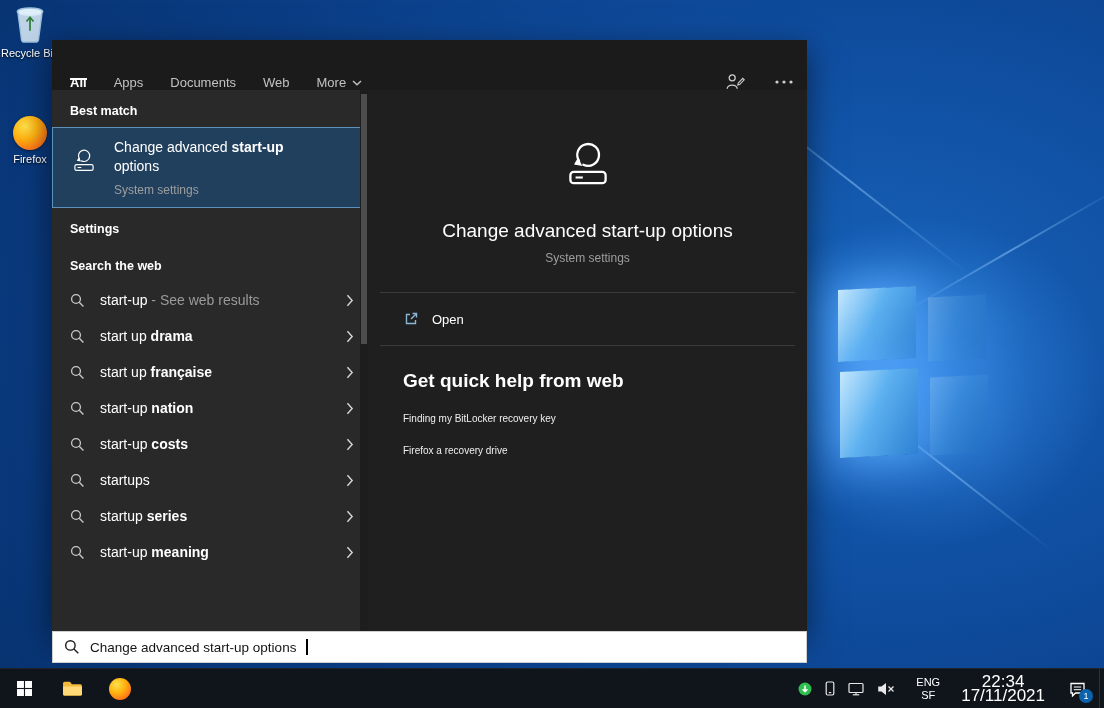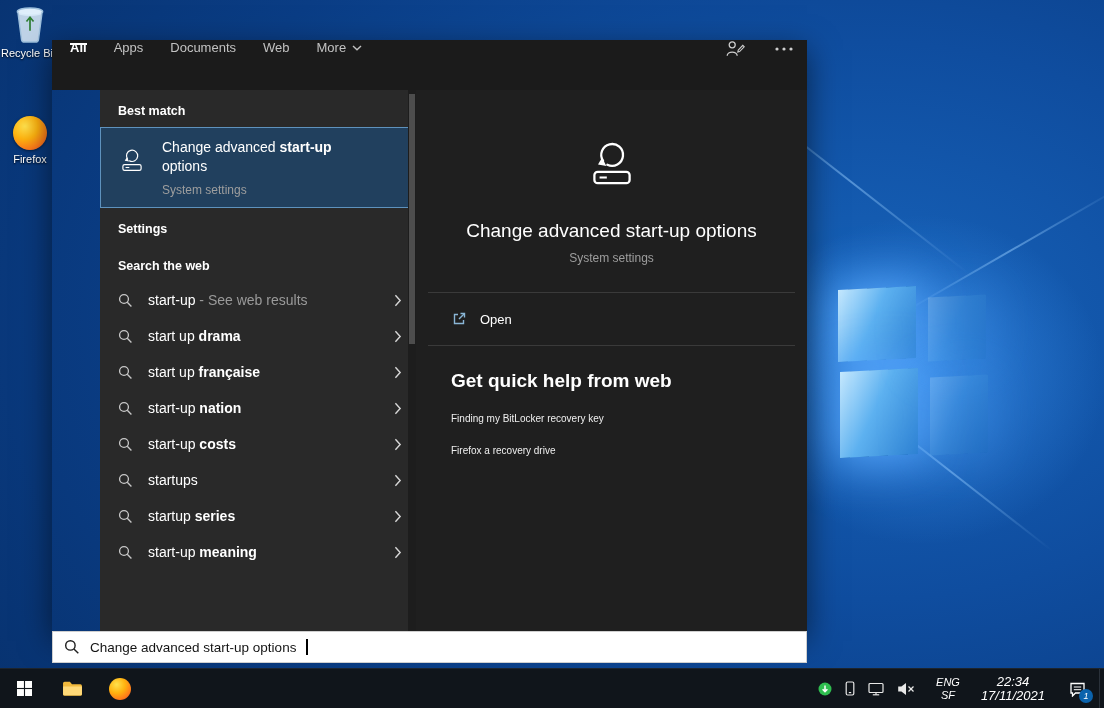--- a/index.html
+++ b/index.html
@@ -26,28 +26,28 @@
     text-shadow:0 1px 2px rgba(0,0,0,.95);z-index:1;}
   .desk-icon .glyph{display:flex;justify-content:center;}
   .di-label{margin-top:3px;white-space:nowrap;}
   .ff-ball{width:34px;height:34px;border-radius:50%;
     background:radial-gradient(circle at 35% 30%, #ffe14d 0%, #ffb30f 40%, #ff7a1a 72%, #d8431f 100%);
     box-shadow:0 1px 3px rgba(0,0,0,.5);}
 
   
   .panel{position:absolute;left:52px;top:40px;width:755px;height:591px;z-index:10;
     display:flex;flex-direction:column;box-shadow:0 10px 30px rgba(0,0,0,.55);}
-  .tabstrip{height:50px;background:#1b1b1b;display:flex;align-items:flex-start;
+  .tabstrip{height:50px;background:#1b1b1b;display:flex;align-items:flex-end;
     padding:0 14px 0 18px;color:#c2c2c2;font-size:13px;flex:none;}
   .tab{display:flex;align-items:center;gap:6px;margin-right:27px;position:relative;cursor:default;}
   .tab.active{color:#fff;font-weight:700;}
   .tab.active::after{content:"";position:absolute;left:0;right:0;bottom:10px;height:2px;background:#fff;}
   .tabstrip-right{margin-left:auto;display:flex;align-items:center;gap:30px;color:#cfcfcf;}
 
-  .pbody{flex:1;display:flex;min-height:0;padding-left:48px;}
+  .pbody{flex:1;display:flex;min-height:0;}
   .left{width:316px;background:#292929;position:relative;flex:none;}
   .right{flex:1;background:#1f1f1f;display:flex;flex-direction:column;align-items:center;overflow:hidden;}
 
   .section-label{padding:14px 18px 9px;font-size:12.5px;font-weight:700;color:#fff;}
   .best-match{background:#21405e;border:1px solid #5e92bd;padding:10px 12px 10px 16px;
     display:flex;gap:15px;align-items:flex-start;}
   .bm-icon svg{width:30px;height:30px;color:#fff;margin-top:7px;}
   .bm-title{color:#fff;font-size:14px;line-height:19px;width:178px;}
   .bm-sub{color:#9e9e9e;font-size:12px;margin-top:7px;}
 
@@ -81,27 +81,27 @@
   
   .searchbox{position:absolute;left:52px;top:631px;width:755px;height:32px;z-index:11;
     background:#fff;border:1px solid #cfcfcf;display:flex;align-items:center;
     padding:0 11px;gap:10px;}
   .sb-mag{width:16px;height:16px;color:#1f1f1f;flex:none;}
   .sb-text{font-size:13.5px;color:#141414;}
   .caret{width:1.5px;height:16px;background:#000;}
 
   
   .taskbar{position:absolute;left:0;bottom:0;width:1104px;height:40px;background:#10151b;
-    border-top:1px solid #1d242c;display:flex;align-items:center;z-index:30;color:#fff;font-style:italic;}
+    border-top:1px solid #1d242c;display:flex;align-items:center;z-index:30;color:#fff;}
   .tb-btn{width:48px;height:100%;display:flex;align-items:center;justify-content:center;}
   .tb-right{margin-left:auto;display:flex;align-items:center;height:100%;}
   .tray{display:flex;align-items:center;gap:13px;padding:0 10px;color:#e8e8e8;}
   .tray svg{display:block;}
   .lang{text-align:center;font-size:11px;line-height:13px;padding:0 11px;}
-  .clock{text-align:center;font-size:13px;line-height:14px;padding:0 10px;}
+  .clock{text-align:center;font-size:17px;line-height:14px;padding:0 10px;}
   .notif{width:44px;height:100%;display:flex;align-items:center;justify-content:center;position:relative;}
   .badge{position:absolute;right:6px;bottom:5px;min-width:14px;height:14px;border-radius:50%;
     background:#0b63ad;color:#fff;font-size:9px;display:flex;align-items:center;justify-content:center;}
   .edge-strip{width:5px;height:100%;border-left:1px solid #2a313a;}
 </style>
 </head>
 <body>
 
 <svg width="0" height="0" style="position:absolute">
   <defs>

